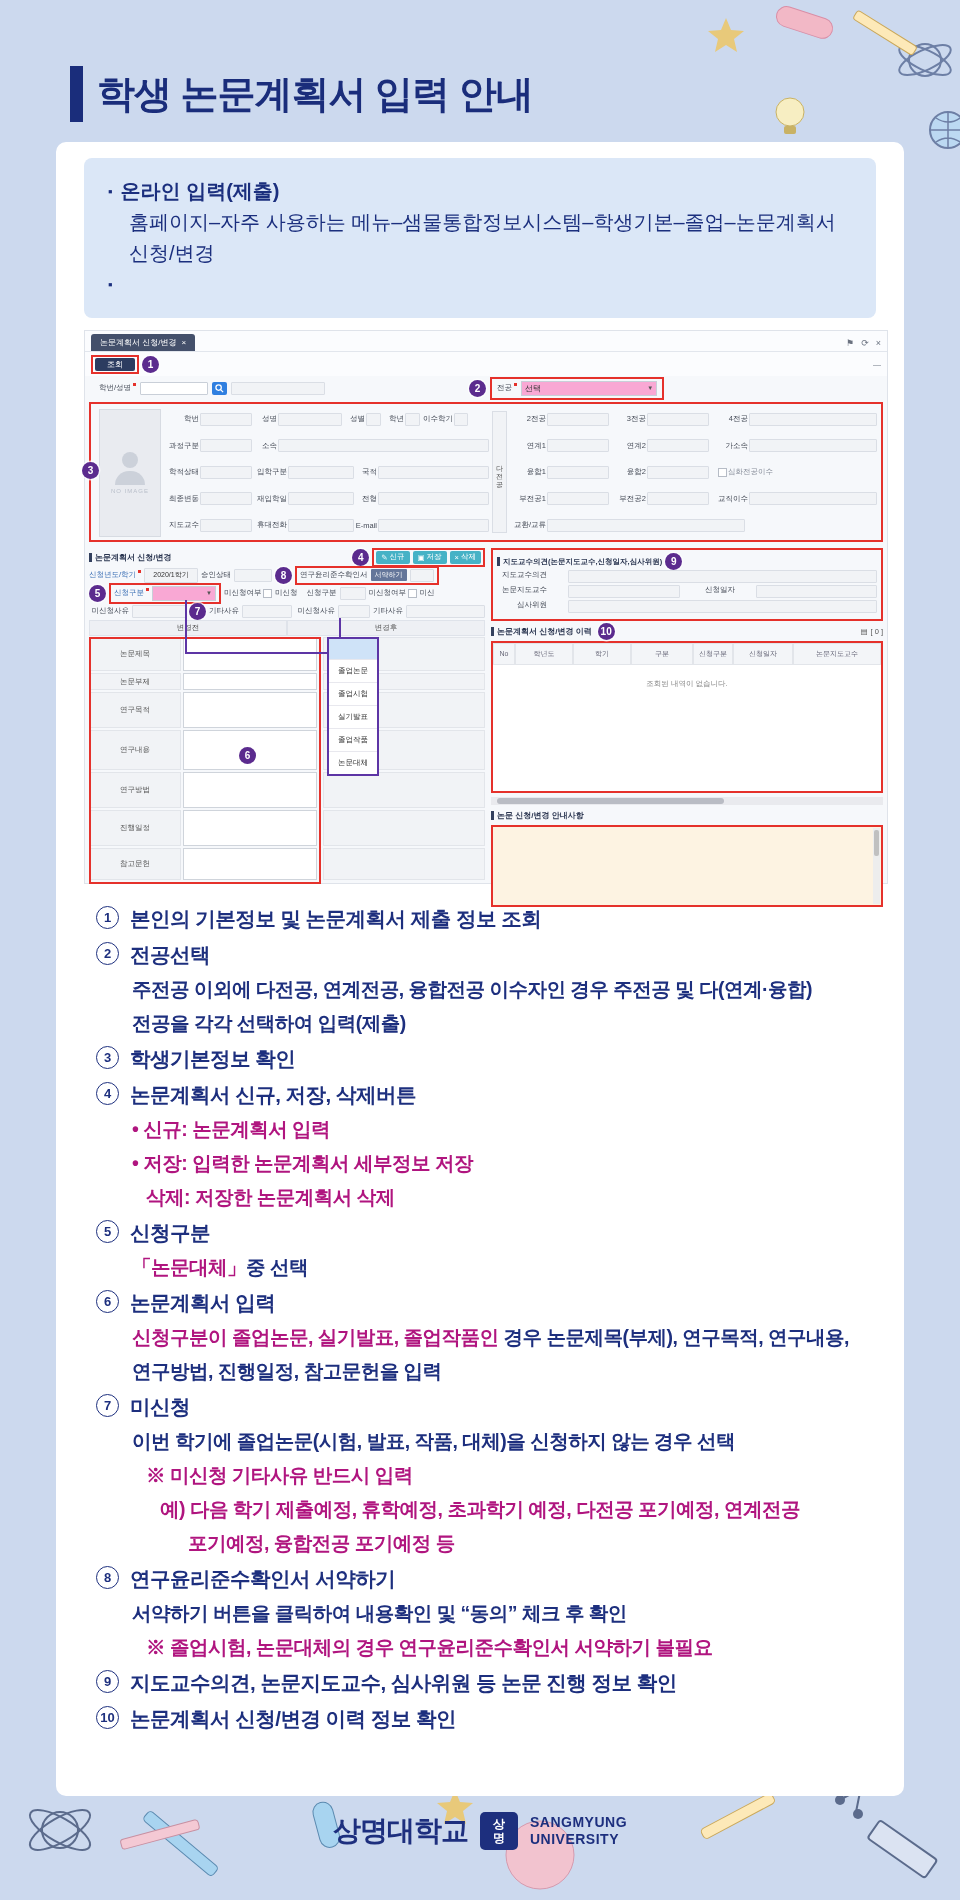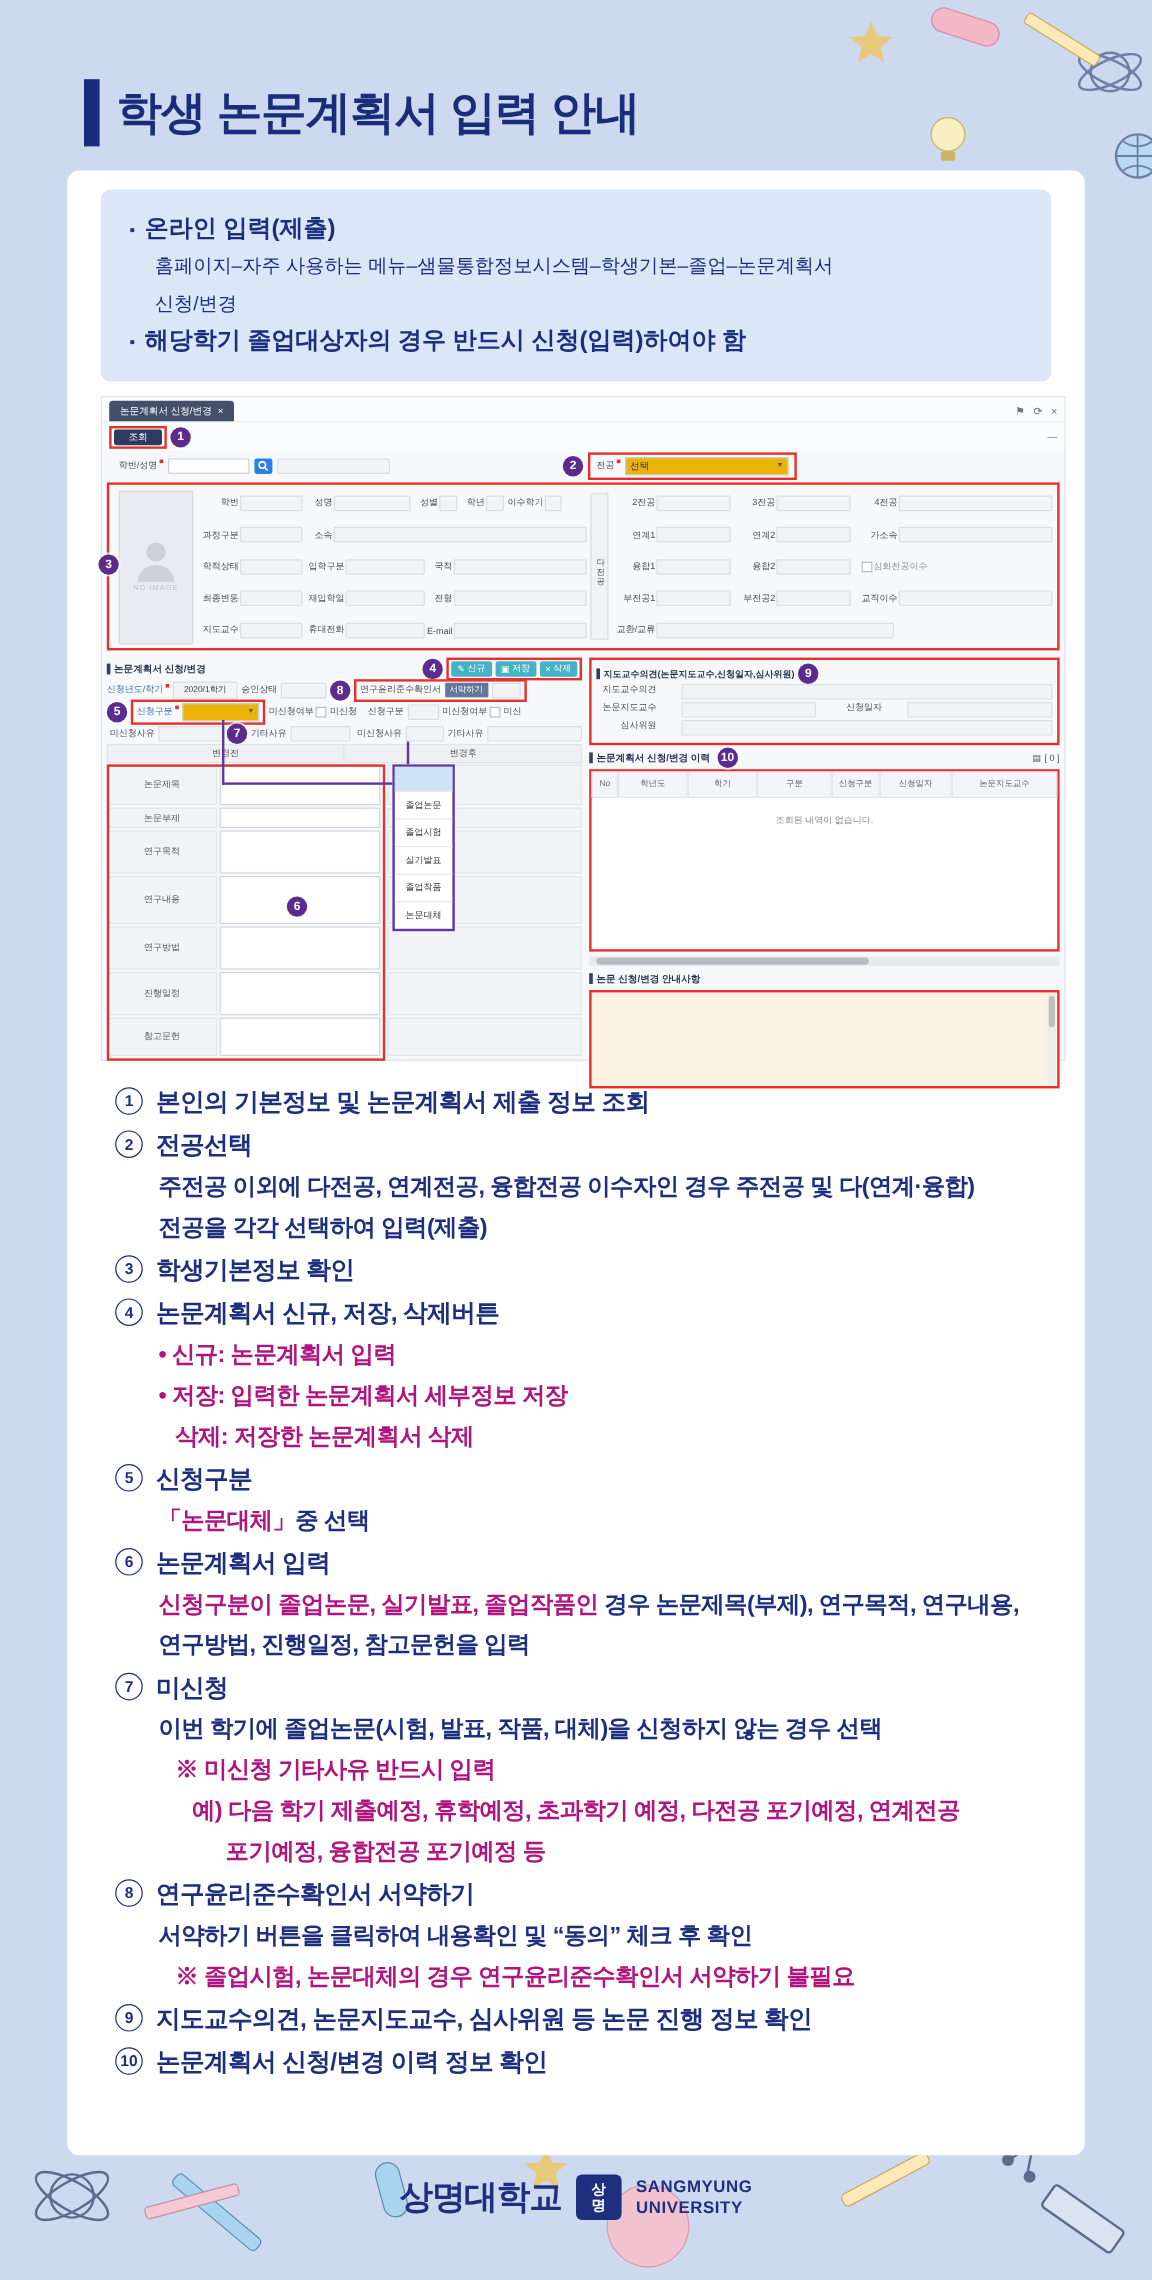--- a/index.html
+++ b/index.html
@@ -13,37 +13,37 @@
   
   .card{position:absolute;left:56px;top:142px;width:848px;height:1654px;background:#ffffff;border-radius:10px;}
   
   .title-wrap{position:absolute;left:70px;top:66px;display:flex;align-items:center;gap:14px;}
   .title-bar{width:13px;height:56px;background:#1a2d7b;}
   .title-txt{font-size:38px;font-weight:800;color:#1a2d7b;letter-spacing:-1px;}
   
   .infobox{margin:16px 28px 0 28px;background:#dbe7f7;border-radius:8px;padding:18px 24px;color:#1b2f7e;}
   .ib-line{font-size:20px;line-height:31px;font-weight:700;display:flex;gap:8px;}
   .ib-line .sq{font-size:13px;line-height:31px;}
-  .ib-body{font-size:16px;line-height:31px;font-weight:500;margin-left:21px;}
+  .ib-body{font-size:20px;line-height:31px;font-weight:500;margin-left:21px;}
   
   .win{position:relative;margin:12px 18px 0 28px;width:802px;height:552px;background:#f6f8fb;border:1px solid #dfe3ea;font-size:8px;color:#454b57;}
   .tabbar{height:20px;background:#fbfcfe;border-bottom:1px solid #e2e6ed;display:flex;align-items:flex-end;}
   .tab{background:#44506b;color:#fff;font-size:8px;padding:3px 9px;border-radius:3px 3px 0 0;margin-left:6px;display:flex;gap:5px;align-items:center;}
   .tab-icons{margin-left:auto;margin-right:6px;color:#6b7280;font-size:9px;display:flex;gap:7px;align-items:center;padding-bottom:3px;}
   .toolbar{height:24px;display:flex;align-items:center;padding:0 6px;background:#fbfcfe;}
   .btn-navy{background:#2c3c60;color:#fff;font-size:8px;padding:2px 12px;border-radius:2px;}
   .rb{border:2px solid #e5312b;}
   .bdg{min-width:17px;height:17px;border-radius:50%;background:#5b2b8e;color:#fff;font-size:10px;font-weight:bold;display:flex;align-items:center;justify-content:center;flex:none;box-shadow:0 0 0 1.5px rgba(255,255,255,.7);}
   .searchrow{height:24px;display:flex;align-items:center;gap:4px;padding:0 6px 0 14px;}
   .lb{font-size:7.5px;color:#454b57;text-align:right;white-space:nowrap;}
   .rq{display:inline-block;width:3px;height:3px;background:#e5312b;margin:0 0 4px 2px;}
   .fd{background:#f1f3f6;border:1px solid #dadee5;height:11px;border-radius:1px;}
   .fw{background:#ffffff;border:1px solid #c9cfd8;height:11px;border-radius:1px;}
   .sbtn{width:15px;height:13px;background:#2f7fe0;border-radius:2px;display:flex;align-items:center;justify-content:center;}
-  .selbox{background:#eab308;border:1px solid #c9cfd8;height:13px;display:flex;align-items:center;justify-content:space-between;padding:0 3px;color:#333;}
+  .selbox{background:#f9a8d4;border:1px solid #c9cfd8;height:13px;display:flex;align-items:center;justify-content:space-between;padding:0 3px;color:#333;}
   .selbox .car{font-size:6px;color:#555;}
   
   .stubox{position:relative;margin:2px 4px 0 4px;height:140px;display:flex;padding:5px 4px 5px 8px;box-sizing:border-box;background:#f6f8fb;}
   .photo{width:60px;height:126px;background:#e9ebf0;border:1px solid #d7dbe2;display:flex;flex-direction:column;align-items:center;justify-content:center;gap:3px;color:#c3c8d2;}
   .ph-head{width:16px;height:16px;border-radius:50%;background:#ccd1da;}
   .ph-body{width:30px;height:14px;border-radius:14px 14px 0 0;background:#ccd1da;}
   .noimg{font-size:6px;color:#b9bfca;letter-spacing:1px;}
   .stucol{display:flex;flex-direction:column;justify-content:space-between;padding:2px 0;}
   .srow{display:flex;align-items:center;gap:1px;height:16px;}
   .multi{width:13px;margin:2px 3px;background:#f1f3f6;border:1px solid #dadee5;display:flex;flex-direction:column;align-items:center;justify-content:center;font-size:7px;color:#555;line-height:9px;}
@@ -149,21 +149,20 @@
 
   <div class="infobox">
     <div class="ib-line">
       <span class="sq">▪</span>
       <span>온라인 입력(제출)</span>
     </div>
     <div class="ib-body">홈페이지–자주 사용하는 메뉴–샘물통합정보시스템–학생기본–졸업–논문계획서</div>
     <div class="ib-body">신청/변경</div>
     <div class="ib-line">
       <span class="sq">▪</span>
-      <span>해당학기 졸업대상자의 경우 반드시 신청(입력)하여야 함</span>
     </div>
   </div>
 
   <div class="win">
 
     <div class="tabbar">
       <div class="tab">
         <span>논문계획서 신청/변경</span>
         <span>×</span>
       </div>

